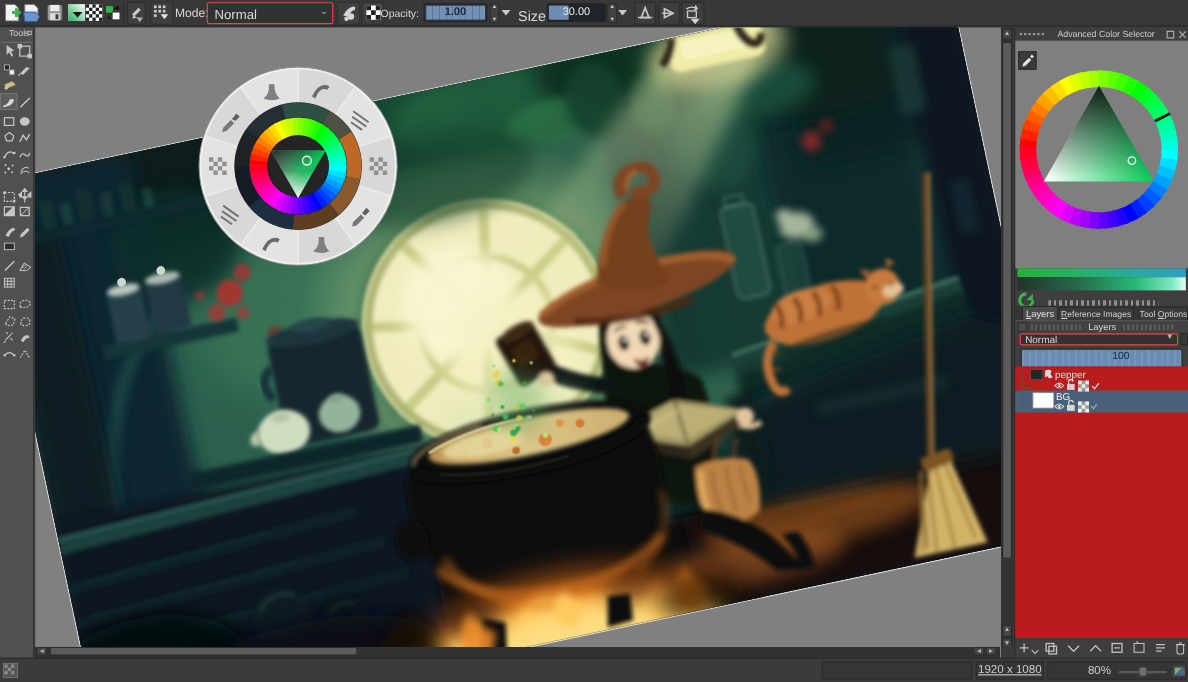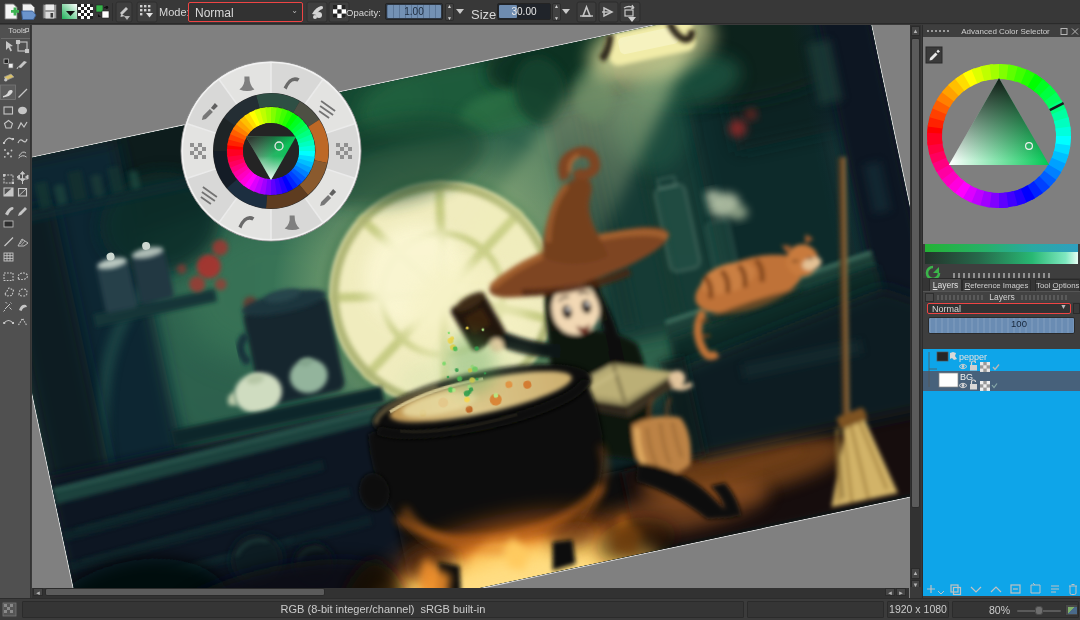--- a/index.html
+++ b/index.html
@@ -561,21 +561,21 @@
         <rect x="27" y="5" width="4.3" height="4.3"></rect>
           <rect x="35.6" y="5" width="4.3" height="4.3"></rect>
         <rect x="31.3" y="9.3" width="4.3" height="4.3"></rect>
         <rect x="27" y="13.6" width="4.3" height="4.3"></rect>
           <rect x="35.6" y="13.6" width="4.3" height="4.3"></rect>
       </g>
     </svg>
     <span class="lbl" style="left:346px;top:7px;font-size:9.5px;">Opacity:</span>
     <div class="dd" style="left:385px;top:3px;width:58px;height:17px;background:#2d3642;border-color:#242424;">
       <div style="position:absolute;left:1px;top:1px;width:54px;height:13px;background:#7391b4 repeating-linear-gradient(90deg,rgba(20,40,70,0.25) 0 1px,transparent 1px 6px);border-radius:1px;"></div>
-      <span style="position:absolute;left:0;top:2px;width:100%;text-align:center;font-size:10px;color:#1c2a3c;font-weight:normal;">1.00</span>
+      <span style="position:absolute;left:0;top:2px;width:100%;text-align:center;font-size:10px;color:#1c2a3c;font-weight:bold;">1.00</span>
     </div>
     <div class="spin" style="left:445px;"></div>
     <div class="dar" style="left:456px;"></div>
     <span class="lbl" style="left:471px;top:7px;font-size:13px;">Size:</span>
     <div class="dd" style="left:497px;top:3px;width:54px;height:17px;background:#20242a;border-color:#242424;">
       <div style="position:absolute;left:1px;top:1px;width:18px;height:13px;background:#6e8cb0;border-radius:1px;"></div>
       <span style="position:absolute;left:0;top:2px;width:100%;text-align:center;font-size:10px;color:#e8e8e8;">30.00</span>
     </div>
     <div class="spin" style="left:552px;"></div>
     <div class="dar" style="left:562px;"></div>
@@ -774,24 +774,24 @@
       <div class="abs" style="left:2px;top:1px;width:9px;height:9px;background:#4a4a4a;border:1px solid #2e2e2e;"></div>
       <div class="abs" style="left:0;top:0;width:158px;text-align:center;font-size:8.5px;color:#d5d5d5;">Layers</div>
       <div class="abs" style="left:14px;top:3px;width:48px;height:5px;background-image:repeating-linear-gradient(90deg,#5a5a5a 0 2px,transparent 2px 4px);"></div>
       <div class="abs" style="left:98px;top:3px;width:46px;height:5px;background-image:repeating-linear-gradient(90deg,#5a5a5a 0 2px,transparent 2px 4px);"></div>
     </div>
     <div class="dd" style="left:4px;top:278px;width:144px;height:11px;font-size:9px;">
       <span style="position:absolute;left:4px;top:0px;">Normal</span>
       <span style="position:absolute;right:3px;top:-1px;font-size:7px;color:#bbb;">▼</span>
     </div>
     <div class="abs" style="left:150px;top:278px;width:7px;height:11px;background:#3a3a3a;border:1px solid #2a2a2a;"></div>
-    <div class="abs" style="left:5px;top:292px;width:147px;height:17px;background:#6a8cb3;border:1px solid #2a2a2a;border-radius:2px;background-image:repeating-linear-gradient(90deg,rgba(255,255,255,0.08) 0 2px,transparent 2px 6px);padding-left:35px;">
+    <div class="abs" style="left:5px;top:292px;width:147px;height:28px;background:#6a8cb3;border:1px solid #2a2a2a;border-radius:2px;background-image:repeating-linear-gradient(90deg,rgba(255,255,255,0.08) 0 2px,transparent 2px 6px);padding-left:35px;">
       <div style="width:100%;text-align:center;font-size:9.5px;color:#15253a;">100</div>
     </div>
-    <div class="abs" style="left:0;top:308px;width:158px;height:247px;background:#0ea5e9;margin-top:16px;">
+    <div class="abs" style="left:0;top:308px;width:158px;height:247px;background:#b91c1c;">
       <div class="abs" style="left:0;top:22px;width:158px;height:20px;background:#47617b;"></div>
       <svg class="abs" style="left:0;top:0" width="158" height="45" viewBox="0 0 158 45">
         <rect x="14" y="3" width="11" height="9" fill="#262626" stroke="#555" stroke-width="0.7"></rect>
         <path d="M27 4 l3 -1 3 1 -1 3 2 3 -3 1 -2 -2 -2 1 0 -3 z" fill="#d8d8d8"></path>
         <text x="36" y="11" font-size="9" fill="#e0e0e0" font-family="Liberation Sans">pepper</text>
         <g>
           <path d="M36 17.5 q4 -4.5 8 0 q-4 4.5 -8 0 z" fill="none" stroke="#cfcfcf" stroke-width="1"></path>
           <circle cx="40" cy="17.5" r="1.4" fill="#cfcfcf"></circle>
           <rect x="47" y="16" width="7" height="5.5" fill="#cfcfcf"></rect>
             <path d="M48.5 16 v-2 a2 2 0 0 1 4 0" fill="none" stroke="#cfcfcf" stroke-width="1.2"></path>
@@ -845,26 +845,23 @@
     <svg class="abs" style="left:2px;top:3px" width="16" height="16" viewBox="0 0 16 16">
       <rect x="1" y="1" width="13" height="13" fill="#555" stroke="#777" stroke-width="0.8"></rect>
       <g fill="#8a8a8a">
           <rect x="2" y="2" width="3" height="3"></rect>
           <rect x="8" y="2" width="3" height="3"></rect>
           <rect x="5" y="5" width="3" height="3"></rect>
           <rect x="2" y="8" width="3" height="3"></rect>
           <rect x="8" y="8" width="3" height="3"></rect>
         </g>
     </svg>
-    <div class="sbox" style="left:22px;width:722px;">
-      <div style="text-align:center;margin-top:1px;">RGB (8-bit integer/channel)&nbsp; sRGB built-in</div>
-    </div>
     <div class="sbox" style="left:747px;width:137px;"></div>
     <div class="sbox" style="left:887px;width:62px;">
-        <div style="text-align:center;margin-top:1px;font-size:10.5px;">1920 x 1080</div>
+        <div style="text-align:center;margin-top:1px;font-size:10.5px;text-decoration:underline;">1920 x 1080</div>
       </div>
     <div class="sbox" style="left:952px;width:127px;">
       <span style="position:absolute;left:36px;top:2px;font-size:10.5px;">80%</span>
       <div style="position:absolute;left:64px;top:8px;width:44px;height:2px;background:#5a5a5a;border-radius:1px;"></div>
       <div style="position:absolute;left:82px;top:4px;width:8px;height:9px;background:#6e6e6e;border:1px solid #4a4a4a;border-radius:3px;"></div>
       <div style="position:absolute;left:112px;top:2px;width:13px;height:12px;background:#484848;border:1px solid #333;">
         <div style="position:absolute;left:2px;top:2px;width:9px;height:7px;background:linear-gradient(135deg,#7fb06a 0 40%,#4a6a8a 40% 100%);"></div>
       </div>
     </div>
   </div>

